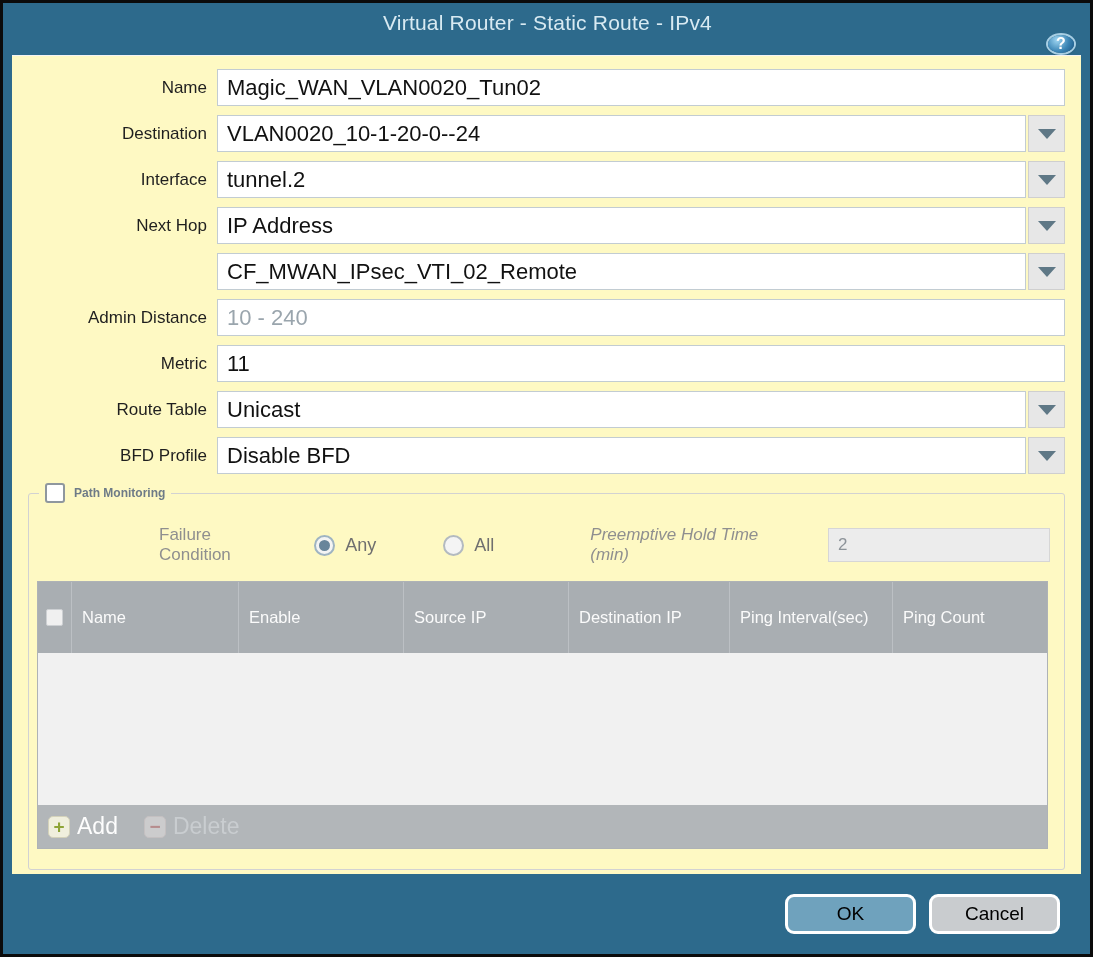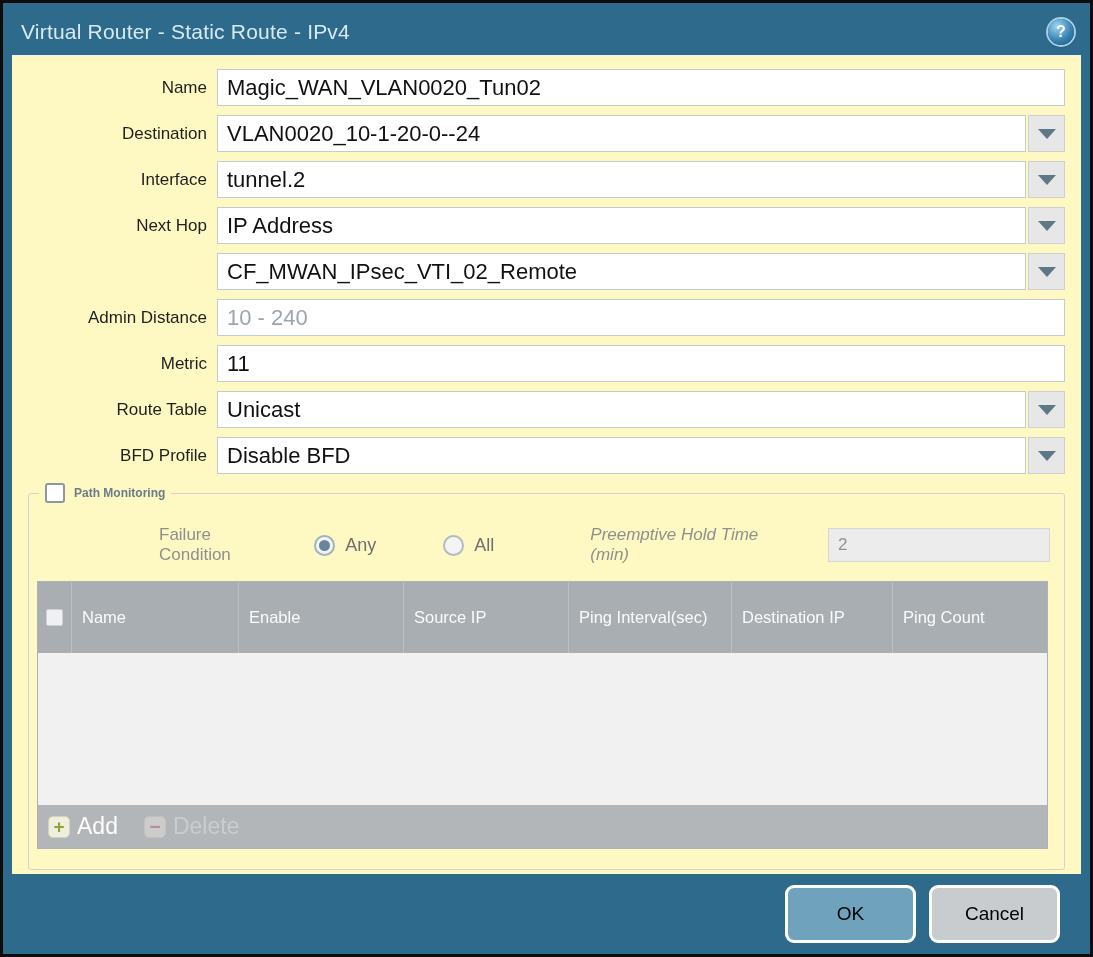--- a/index.html
+++ b/index.html
@@ -8,21 +8,21 @@
     background: #0b0b0b;
     font-family: "Liberation Sans", "DejaVu Sans", sans-serif;
     position: relative;
     overflow: hidden;
   }
   .window { position: absolute; inset: 3px; background: #2d6a8c; }
 
   
   .titlebar {
     height: 50px; display: flex; align-items: center;
-    padding: 8px 16px 0 18px; color: #d8eaf2;
+    padding: 8px 16px 0 18px; color: #d8eaf2; flex-direction: column;
   }
   .title { font-size: 21px; letter-spacing: .2px; }
   .help {
     margin-left: auto; width: 26px; height: 26px; border-radius: 50%;
     background: radial-gradient(circle at 35% 28%, #9fd6f2, #3a84b4 55%, #16517e);
     box-shadow: 0 0 0 2px #a8cfe4, 0 1px 3px rgba(0,0,0,.5);
     display: flex; align-items: center; justify-content: center; cursor: pointer;
   }
   .help-q { color: #fff; font-size: 16px; font-weight: bold; line-height: 1; }
 
@@ -122,21 +122,21 @@
   .tool-lbl { color: #fdfdfd; font-size: 23px; }
   .del-lbl { color: #c9cdd0; }
 
   
   .footerbar {
     position: absolute; left: 0; right: 0; bottom: 0; height: 80px;
     display: flex; align-items: center; justify-content: flex-end;
     gap: 13px; padding-right: 30px;
   }
   .btn {
-    width: 131px; height: 58px; border-radius: 9px; border: 3px solid #ffffff;
+    width: 131px; height: 40px; border-radius: 9px; border: 3px solid #ffffff;
     font-family: "Liberation Sans", "DejaVu Sans", sans-serif;
     font-size: 19px; color: #000; cursor: pointer;
   }
   .btn.ok { background: #6fa2bd; }
   .btn.cancel { background: #c9cccf; }
 </style>
 </head>
 <body>
 
 <div class="window">
@@ -240,22 +240,22 @@
       </div>
 
       <div class="tbl">
         <div class="thead">
           <div class="th th-cb">
             <span class="cb small"></span>
           </div>
           <div class="th th-name">Name</div>
           <div class="th th-enable">Enable</div>
           <div class="th th-src">Source IP</div>
+          <div class="th th-dst">Destination IP</div>
           <div class="th th-ping">Ping Interval(sec)</div>
-          <div class="th th-dst">Destination IP</div>
           <div class="th th-count">Ping Count</div>
         </div>
         <div class="tbody"></div>
         <div class="tfoot">
           <span class="tool">
             <span class="tool-ic add-ic">+</span>
             <span class="tool-lbl">Add</span>
           </span>
           <span class="tool">
             <span class="tool-ic del-ic">−</span>

